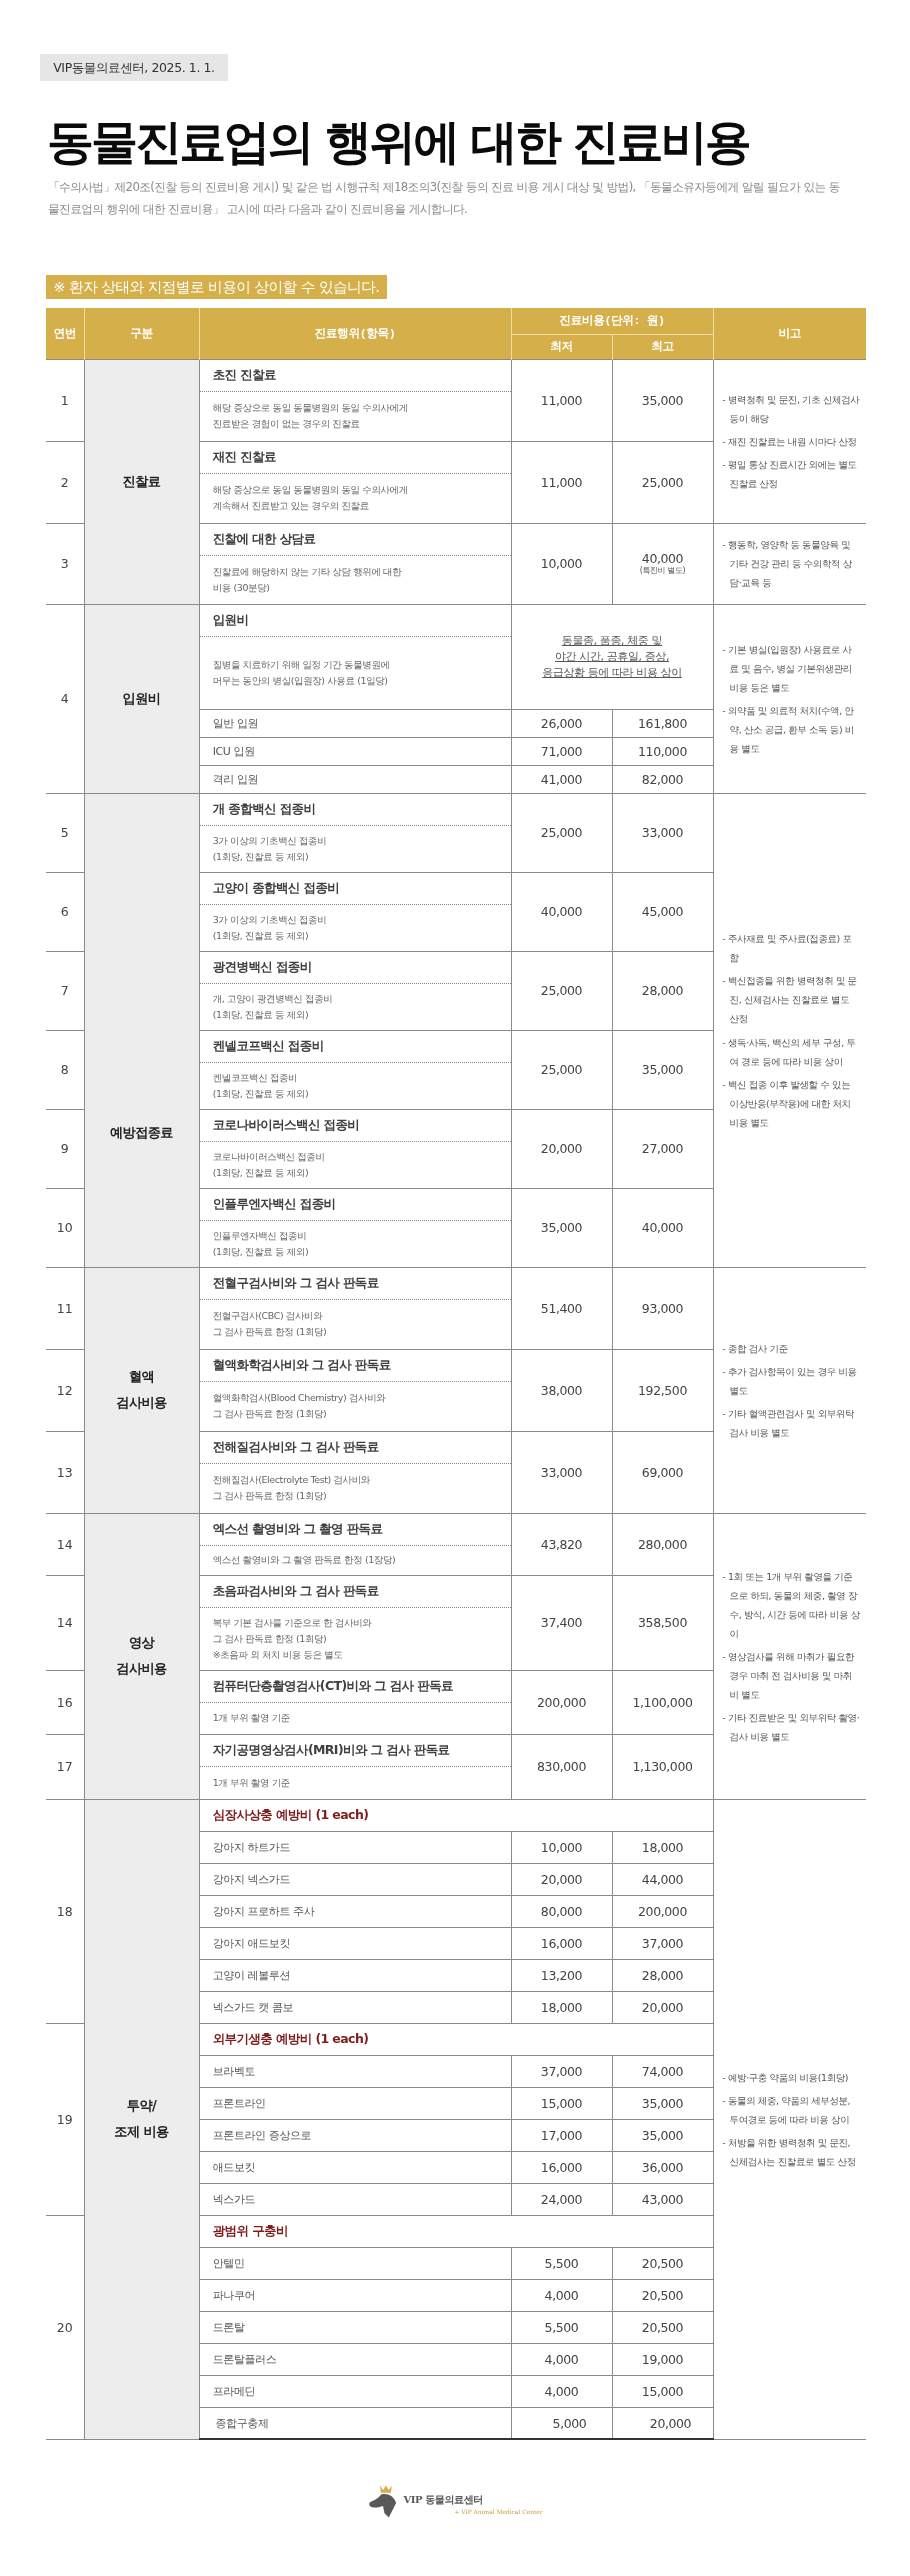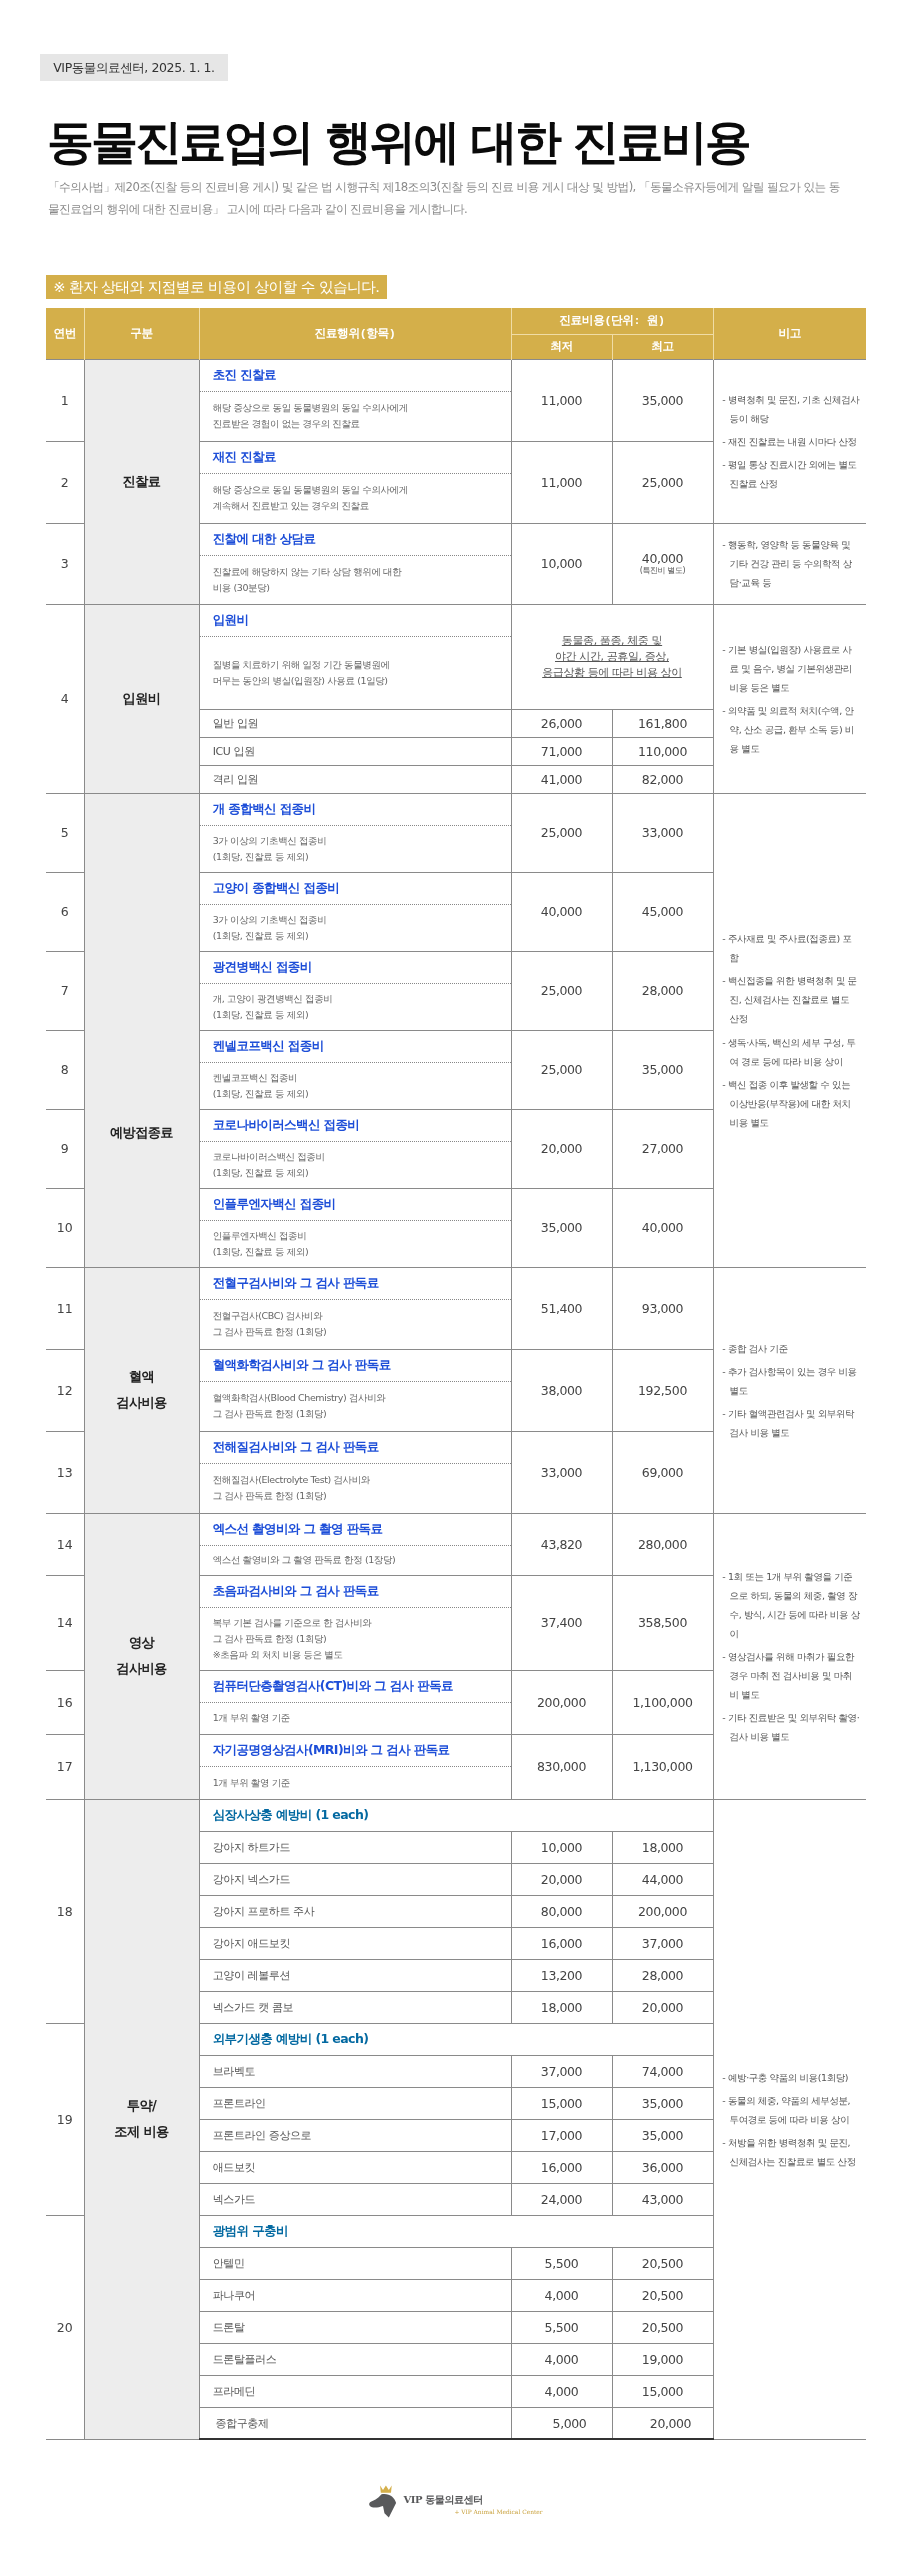--- a/index.html
+++ b/index.html
@@ -29,29 +29,29 @@
   table.fees thead tr.h2 th { height: 25px; border-top: 0.7px solid #f0dca5; }
 
   table.fees td { border: 0.7px solid #8a8a8a; vertical-align: middle; }
   td.no { text-align: center; font-size: 12.5px; color: #444; border-left: none !important; }
   td.cat { background: #EDEDED; text-align: center; font-weight: bold; font-size: 13.2px; color: #222; line-height: 26.4px; letter-spacing: -0.6px; }
   td.num { text-align: center; font-size: 12.5px; color: #444; letter-spacing: -0.4px; }
   td.note { border-right: none !important; font-size: 9.5px; line-height: 19px; color: #555; padding: 0 5.9px 0 8.8px; letter-spacing: -0.4px; }
   td.note p { text-indent: -7.3px; padding-left: 7.3px; margin: 4.4px 0; }
 
   td.item { padding: 0; }
-  .item-title { font-weight: bold; font-size: 12.5px; color: #1d4ed8; padding: 0 13.2px; border-bottom: 0.7px dotted #888; display: flex; align-items: center; letter-spacing: -0.6px; }
+  .item-title { font-weight: bold; font-size: 12.5px; color: #404040; padding: 0 13.2px; border-bottom: 0.7px dotted #888; display: flex; align-items: center; letter-spacing: -0.6px; }
   .item-desc { font-size: 9.5px; color: #666; line-height: 16px; padding: 0 13.2px; display: flex; align-items: center; letter-spacing: -0.4px; }
   .item-plain { font-size: 11px; color: #555; padding: 0 13.2px; letter-spacing: -0.4px; }
   .small-note { display: block; font-size: 8px; color: #555; line-height: 10.3px; }
 
   tr.sec-start > td { border-top: 1.5px solid #333; }
   tr.last-row > td { border-bottom: 2.2px solid #333; padding-left: 16px; }
 
-  td.subtitle-cell { padding: 0 13.2px; font-weight: bold; font-size: 12.5px; color: #0369a1; border-bottom: 0.7px dotted #888 !important; letter-spacing: -0.6px; }
+  td.subtitle-cell { padding: 0 13.2px; font-weight: bold; font-size: 12.5px; color: #7f1d1d; border-bottom: 0.7px dotted #888 !important; letter-spacing: -0.6px; }
 
   .footer-logo { position: absolute; left: 367px; top: 2484px; width: 191px; height: 38px; display: flex; align-items: center; }
   .logo-mark { position: relative; width: 32px; height: 38px; }
   .logo-text { margin-left: 4.4px; }
   .logo-main { font-family: "DejaVu Serif", "Liberation Serif", serif; font-size: 10px; color: #58595b; font-weight: bold; letter-spacing: -0.4px; line-height: 19px; }
   .logo-sub { font-family: "DejaVu Serif", "Liberation Serif", serif; font-size: 5.9px; color: #C9A23F; margin-left: 51px; line-height: 7.3px; }
 </style>
 </head>
 <body>
 

